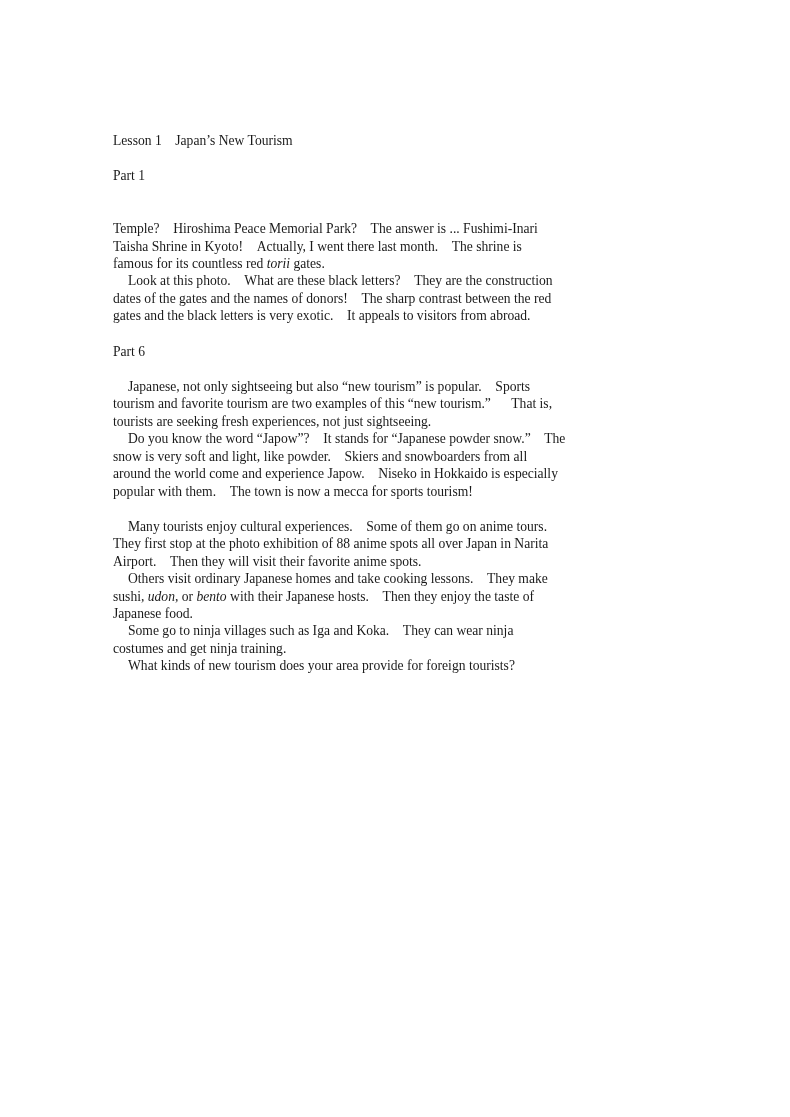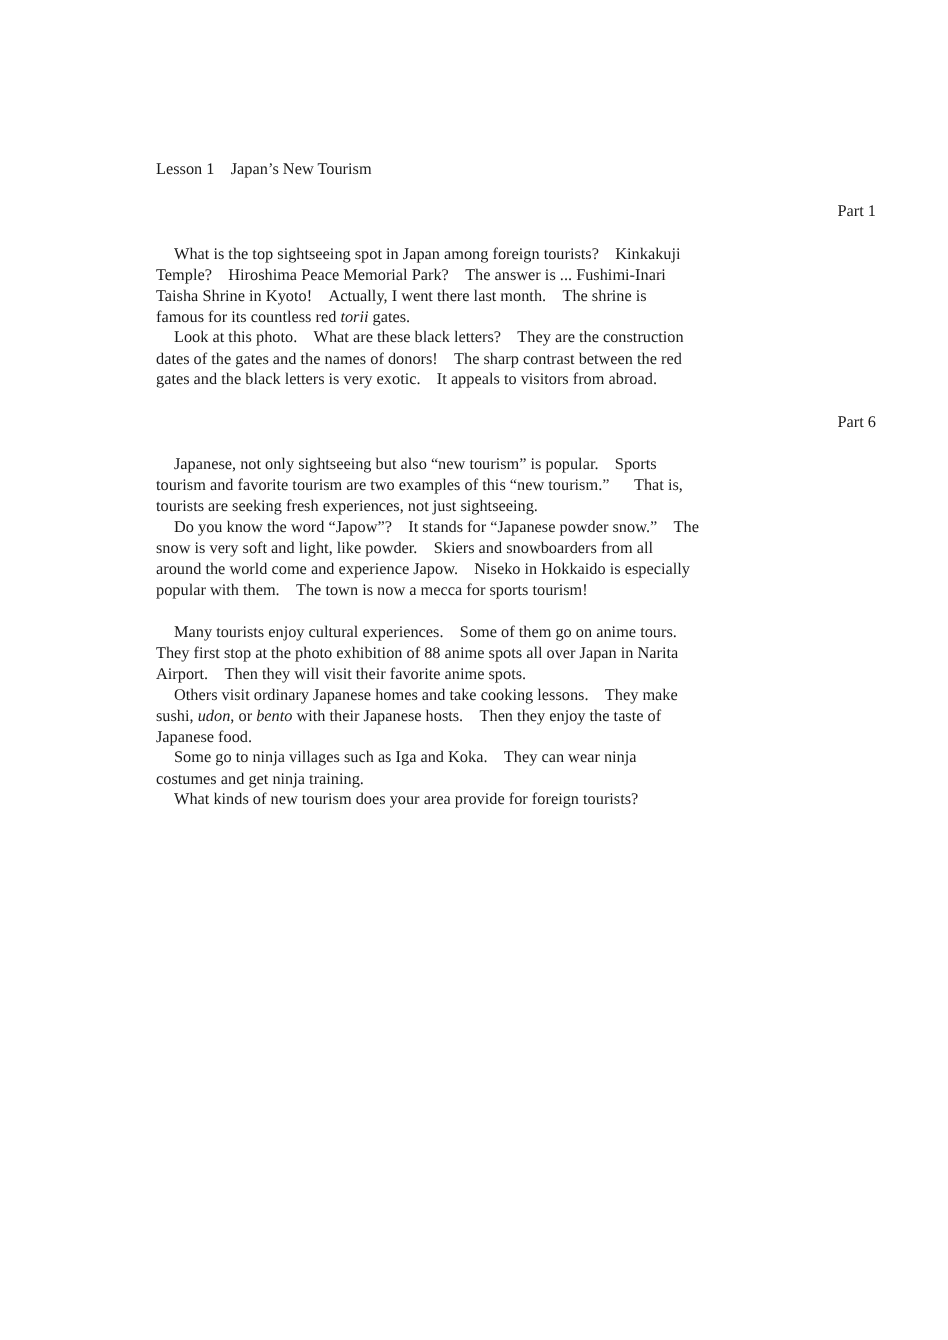--- a/index.html
+++ b/index.html
@@ -11,32 +11,31 @@
     position: relative;
     width: 790px;
     height: 1117px;
     background: #ffffff;
     overflow: hidden;
     font-family: "Liberation Serif", "DejaVu Serif", serif;
     color: #1a1a1a;
   }
   .content {
     position: absolute;
-    left: 130px;
+    left: 113px;
     top: 132px;
     width: 600px;
     font-size: 13.6px;
     line-height: 17.4px;
   }
   .doc-title {
     margin: 0 0 18px 0;
   }
   .part-heading {
     margin: 0 0 18px 0;
-    text-align: right;
   }
   .paragraph-group {
     margin: 0 0 18px 0;
   }
   .para {
     margin: 0;
     text-indent: 15px;
   }
   .para em {
     font-style: italic;
@@ -44,21 +43,21 @@
 </style>
 </head>
 <body>
 
 <div class="page">
   <div class="content">
     <div class="doc-title">Lesson 1 Japan’s New Tourism</div>
     <div id="doc-body">
         <div class="part-heading">Part 1</div>
         <div class="paragraph-group">
-          <p class="para"><span>What is the top sightseeing spot in Japan among foreign tourists? Kinkakuji</span><br><span>Temple? Hiroshima Peace Memorial Park? The answer is ... Fushimi-Inari</span><br><span>Taisha Shrine in Kyoto! Actually, I went there last month. The shrine is</span><br><span>famous for its countless red </span><em>torii</em><span> gates.</span></p>
+          <p class="para"><br><span>Temple? Hiroshima Peace Memorial Park? The answer is ... Fushimi-Inari</span><br><span>Taisha Shrine in Kyoto! Actually, I went there last month. The shrine is</span><br><span>famous for its countless red </span><em>torii</em><span> gates.</span></p>
           <p class="para"><span>Look at this photo. What are these black letters? They are the construction</span><br><span>dates of the gates and the names of donors! The sharp contrast between the red</span><br><span>gates and the black letters is very exotic. It appeals to visitors from abroad.</span></p>
         </div>
         <div class="part-heading">Part 6</div>
         <div class="paragraph-group">
           <p class="para"><span>Japanese, not only sightseeing but also “new tourism” is popular. Sports</span><br><span>tourism and favorite tourism are two examples of this “new tourism.”  That is,</span><br><span>tourists are seeking fresh experiences, not just sightseeing.</span></p>
           <p class="para"><span>Do you know the word “Japow”? It stands for “Japanese powder snow.” The</span><br><span>snow is very soft and light, like powder. Skiers and snowboarders from all</span><br><span>around the world come and experience Japow. Niseko in Hokkaido is especially</span><br><span>popular with them. The town is now a mecca for sports tourism!</span></p>
         </div>
         <div class="paragraph-group">
           <p class="para"><span>Many tourists enjoy cultural experiences. Some of them go on anime tours.</span><br><span>They first stop at the photo exhibition of 88 anime spots all over Japan in Narita</span><br><span>Airport. Then they will visit their favorite anime spots.</span></p>
           <p class="para"><span>Others visit ordinary Japanese homes and take cooking lessons. They make</span><br><span>sushi, </span><em>udon</em><span>, or </span><em>bento</em><span> with their Japanese hosts. Then they enjoy the taste of</span><br><span>Japanese food.</span></p>

